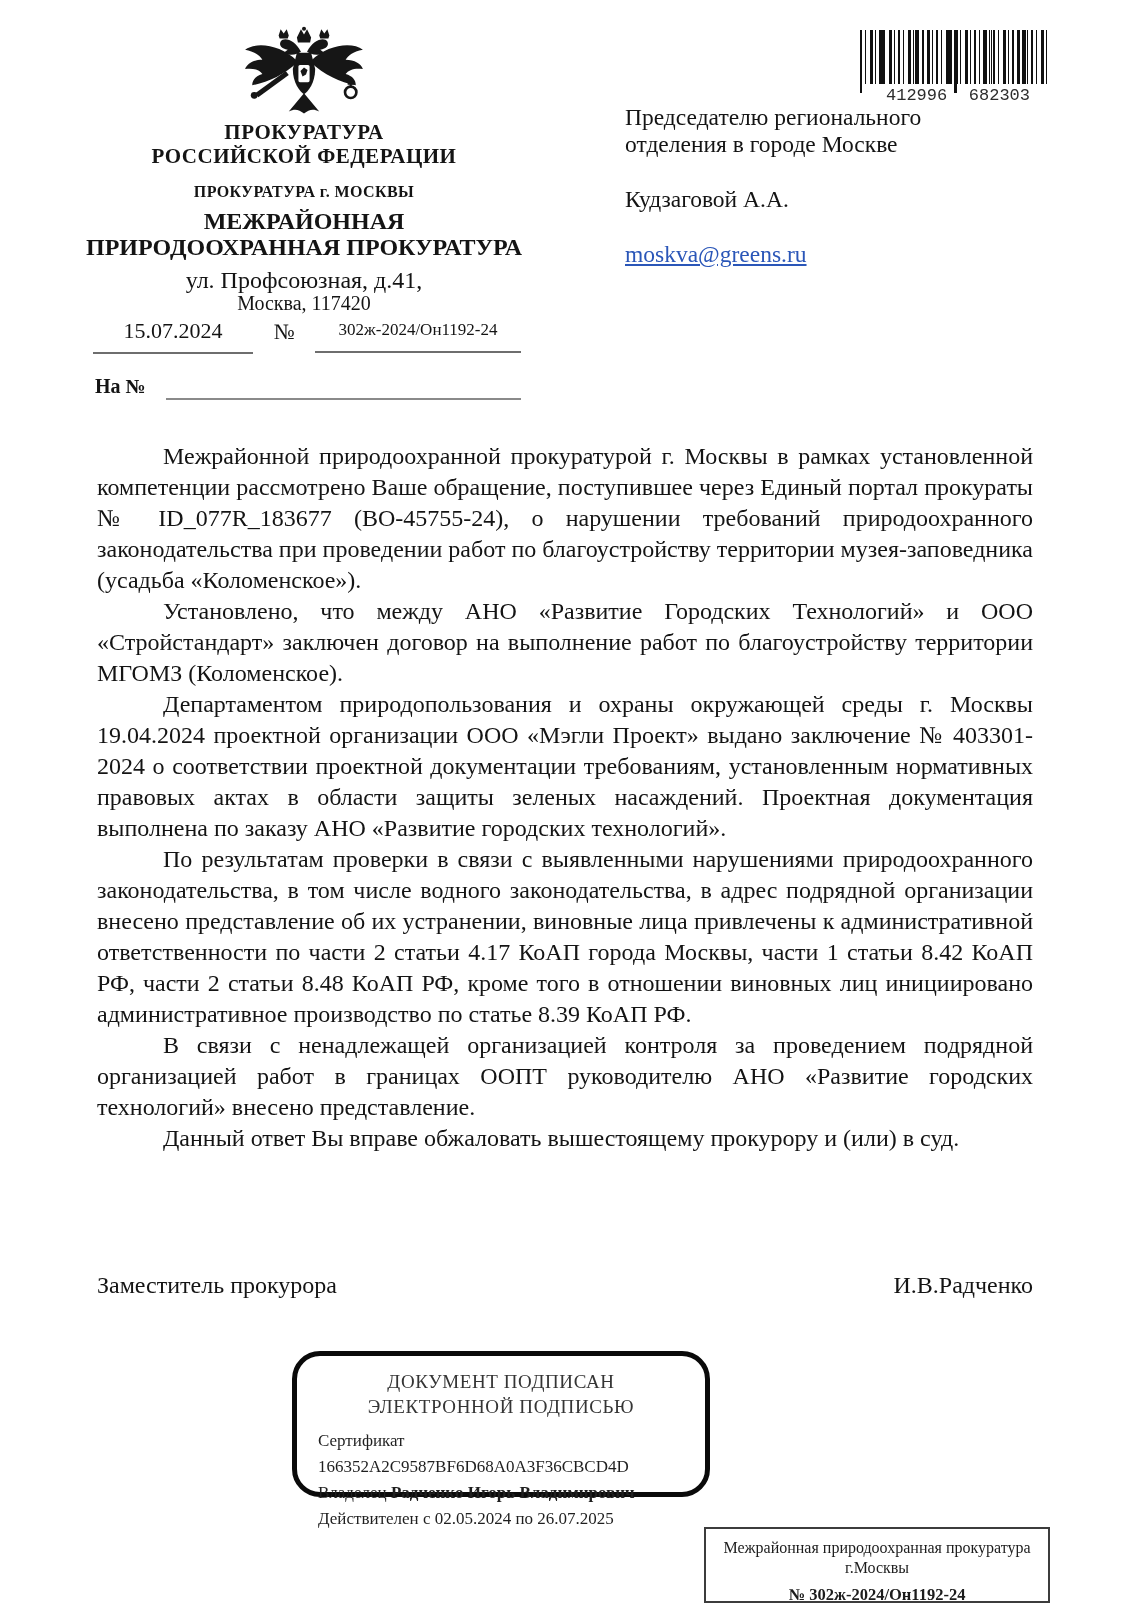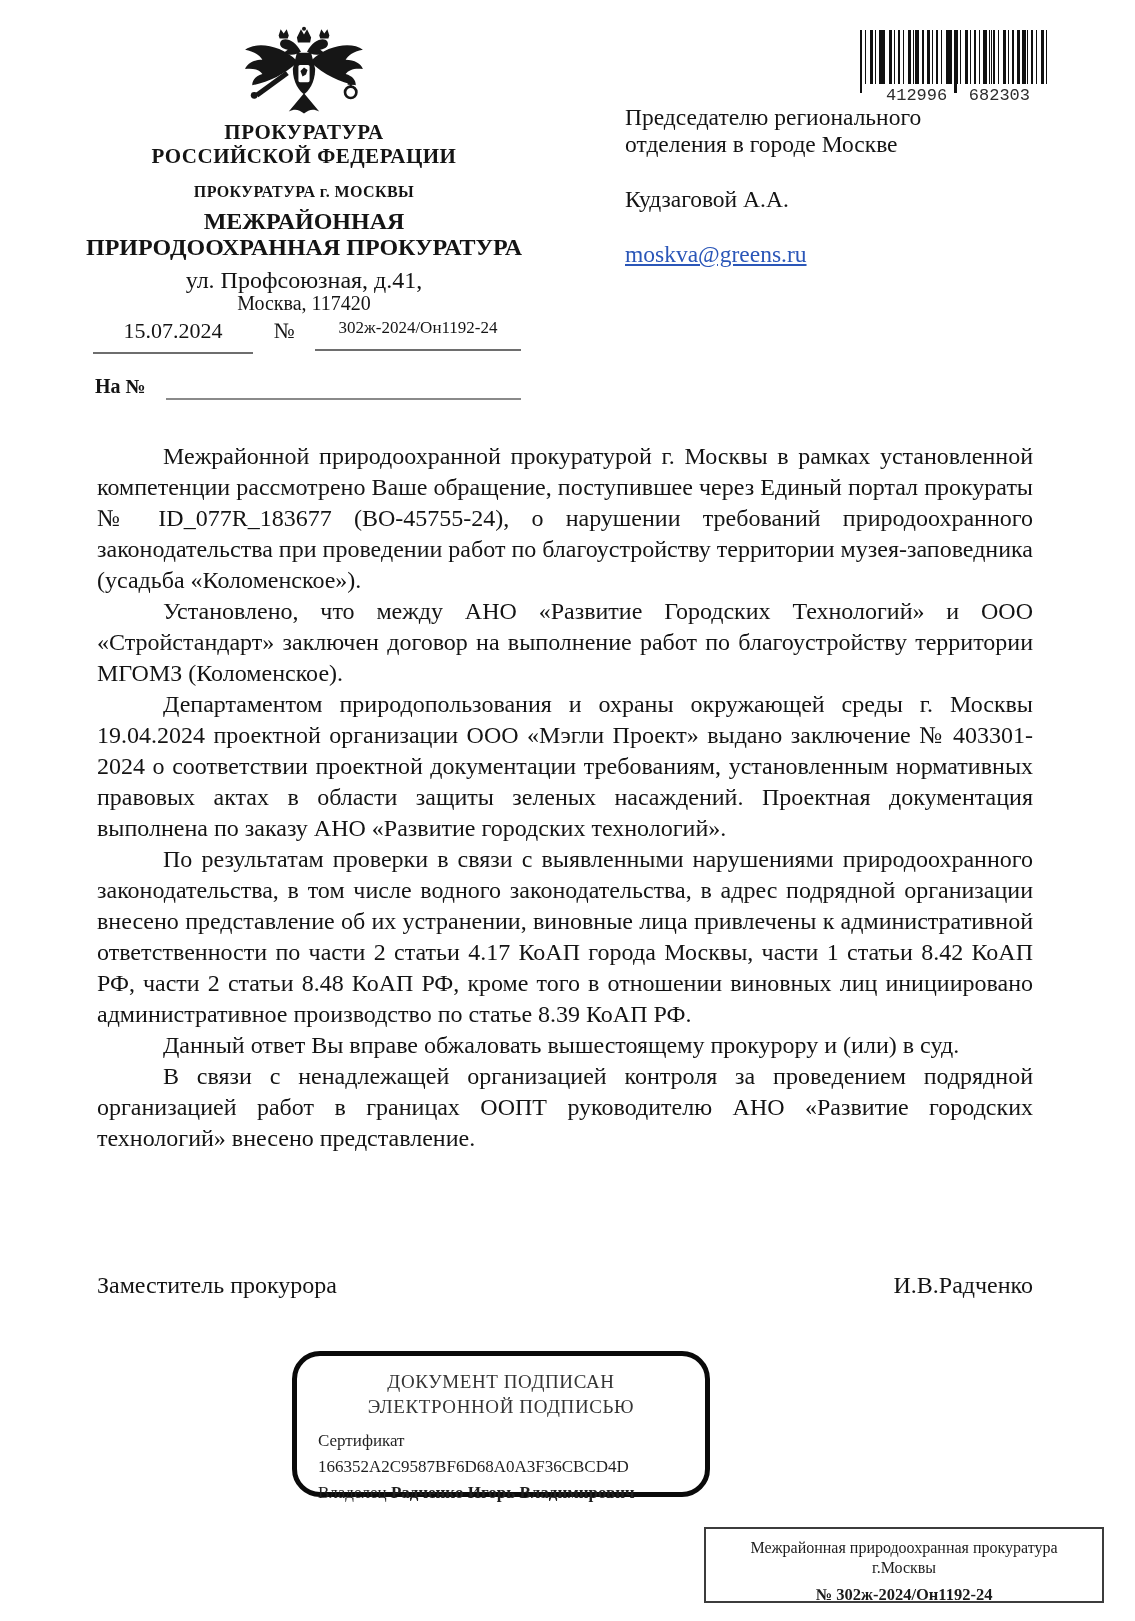--- a/index.html
+++ b/index.html
@@ -15,21 +15,21 @@
   .emblem{position:absolute;left:238px;top:26px;width:132px;height:94px;}
   
   .org-block{position:absolute;left:83px;top:120px;width:442px;text-align:center;}
   .org-l1,.org-l2{font-size:21px;font-weight:bold;line-height:24px;letter-spacing:.5px;}
   .org-l3{font-size:16px;font-weight:bold;margin-top:15px;letter-spacing:.4px;}
   .org-l4{font-size:24px;font-weight:bold;margin-top:7px;line-height:26px;}
   .org-l5{font-size:24px;font-weight:bold;line-height:26px;white-space:nowrap;}
   .addr1{font-size:24px;margin-top:9px;line-height:23px;}
   .addr2{font-size:20px;line-height:23px;}
   
-  .ref-row{position:absolute;left:93px;top:318px;width:428px;display:flex;align-items:flex-start;}
+  .ref-row{position:absolute;left:93px;top:318px;width:428px;display:flex;align-items:center;}
   .date-cell{width:160px;text-align:center;border-bottom:2px solid #6e6e6e;font-size:22px;padding-bottom:8px;}
   .no-cell{width:62px;text-align:center;font-size:22px;padding-bottom:8px;}
   .num-cell{flex:1;text-align:center;border-bottom:2px solid #6e6e6e;font-size:17px;padding-bottom:11px;}
   .na-row{position:absolute;left:95px;top:372px;width:426px;display:flex;align-items:flex-end;}
   .na-label{font-size:20px;font-weight:bold;white-space:nowrap;padding-bottom:2px;}
   .na-line{flex:1;border-bottom:2px solid #8a8a8a;margin-left:20px;height:26px;}
   
   .barcode{position:absolute;left:860px;top:30px;width:188px;}
   .barcode-bars{
     height:54px;position:relative;
@@ -55,21 +55,21 @@
   .stamp{
     position:absolute;left:292px;top:1351px;width:418px;height:146px;
     border:5px solid #0a0a0a;border-radius:28px;background:#fff;box-sizing:border-box;
     color:#262626;
   }
   .stamp-title{margin-top:13px;text-align:center;font-size:19px;line-height:25px;color:#353535;letter-spacing:.6px;}
   .stamp-details{margin:9px 0 0 21px;font-size:17px;line-height:26px;color:#1f1f1f;}
   .stamp-details b{font-weight:bold;}
   
   .footer-box{
-    position:absolute;left:704px;top:1527px;width:400px;height:76px;
+    position:absolute;left:704px;top:1527px;width:346px;height:76px;
     border:2px solid #3c3c3c;box-sizing:border-box;text-align:center;
     font-size:16px;line-height:20px;color:#1c1c1c;padding-top:9px;
   }
   .footer-num{margin-top:7px;font-size:16.5px;font-weight:bold;}
 </style>
 </head>
 <body>
 
 <div class="page">
 
@@ -140,22 +140,22 @@
     <div class="recipient-email">
       <a>moskva@greens.ru</a>
     </div>
   </div>
 
   <div class="body-text">
     <p>Межрайонной природоохранной прокуратурой г. Москвы в рамках установленной компетенции рассмотрено Ваше обращение, поступившее через Единый портал прокураты № ID_077R_183677 (ВО-45755-24), о нарушении требований природоохранного законодательства при проведении работ по благоустройству  территории музея-заповедника (усадьба «Коломенское»).</p>
     <p>Установлено, что между АНО «Развитие Городских Технологий» и ООО «Стройстандарт» заключен договор на выполнение работ по благоустройству территории МГОМЗ (Коломенское).</p>
     <p>Департаментом природопользования и охраны окружающей среды г. Москвы 19.04.2024 проектной организации ООО «Мэгли Проект» выдано заключение № 403301-2024 о соответствии проектной документации требованиям, установленным нормативных правовых актах в области защиты зеленых насаждений. Проектная документация выполнена по заказу АНО «Развитие городских технологий».</p>
     <p>По результатам проверки в связи с выявленными нарушениями природоохранного законодательства, в том числе водного законодательства, в адрес подрядной организации внесено представление об их устранении, виновные лица привлечены к административной ответственности по части 2 статьи 4.17 КоАП города Москвы, части 1 статьи 8.42 КоАП РФ,  части 2 статьи 8.48 КоАП РФ, кроме того в отношении виновных лиц инициировано административное производство по статье 8.39 КоАП РФ.</p>
+    <p>В связи с ненадлежащей организацией контроля за проведением подрядной организацией работ в границах ООПТ руководителю АНО «Развитие городских технологий» внесено представление.</p>
     <p>Данный ответ Вы вправе обжаловать вышестоящему прокурору и (или) в суд.</p>
-    <p>В связи с ненадлежащей организацией контроля за проведением подрядной организацией работ в границах ООПТ руководителю АНО «Развитие городских технологий» внесено представление.</p>
   </div>
 
   <div class="sig-row">
     <span>Заместитель прокурора</span>
     <span>И.В.Радченко</span>
   </div>
 
   <div class="stamp">
     <div class="stamp-title">
       <div>ДОКУМЕНТ ПОДПИСАН</div>
@@ -163,20 +163,26 @@
     </div>
     <div class="stamp-details">
       <div>
         <span>Сертификат</span>
         <span>166352A2C9587BF6D68A0A3F36CBCD4D</span>
       </div>
       <div>
         <span>Владелец</span>
         <b>Радченко Игорь Владимирович</b>
       </div>
+      <div>
+        <span>Действителен  с</span>
+        <span>02.05.2024</span>
+        <span>по</span>
+        <span>26.07.2025</span>
+      </div>
     </div>
   </div>
 
   <div class="footer-box">
     <div>Межрайонная природоохранная прокуратура</div>
     <div>г.Москвы</div>
     <div class="footer-num">№  302ж-2024/Он1192-24</div>
   </div>
 
 </div>

